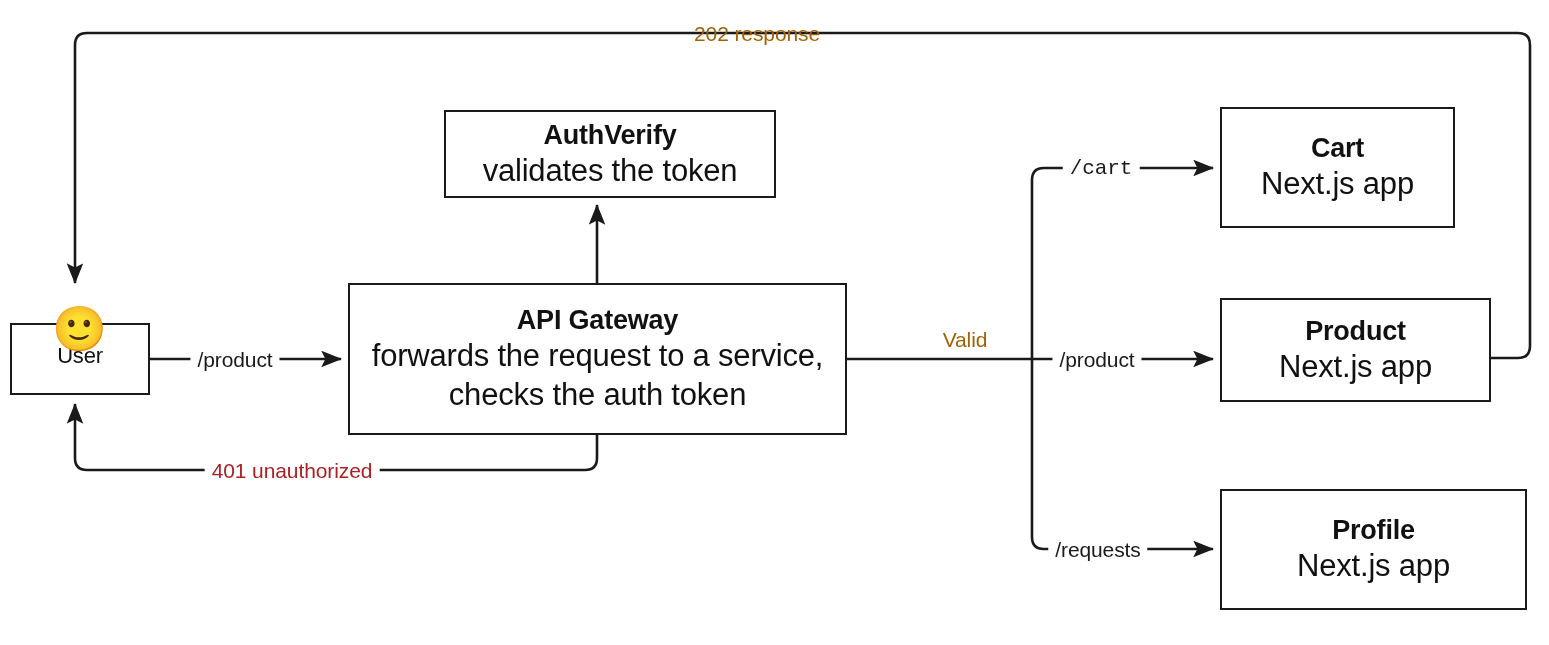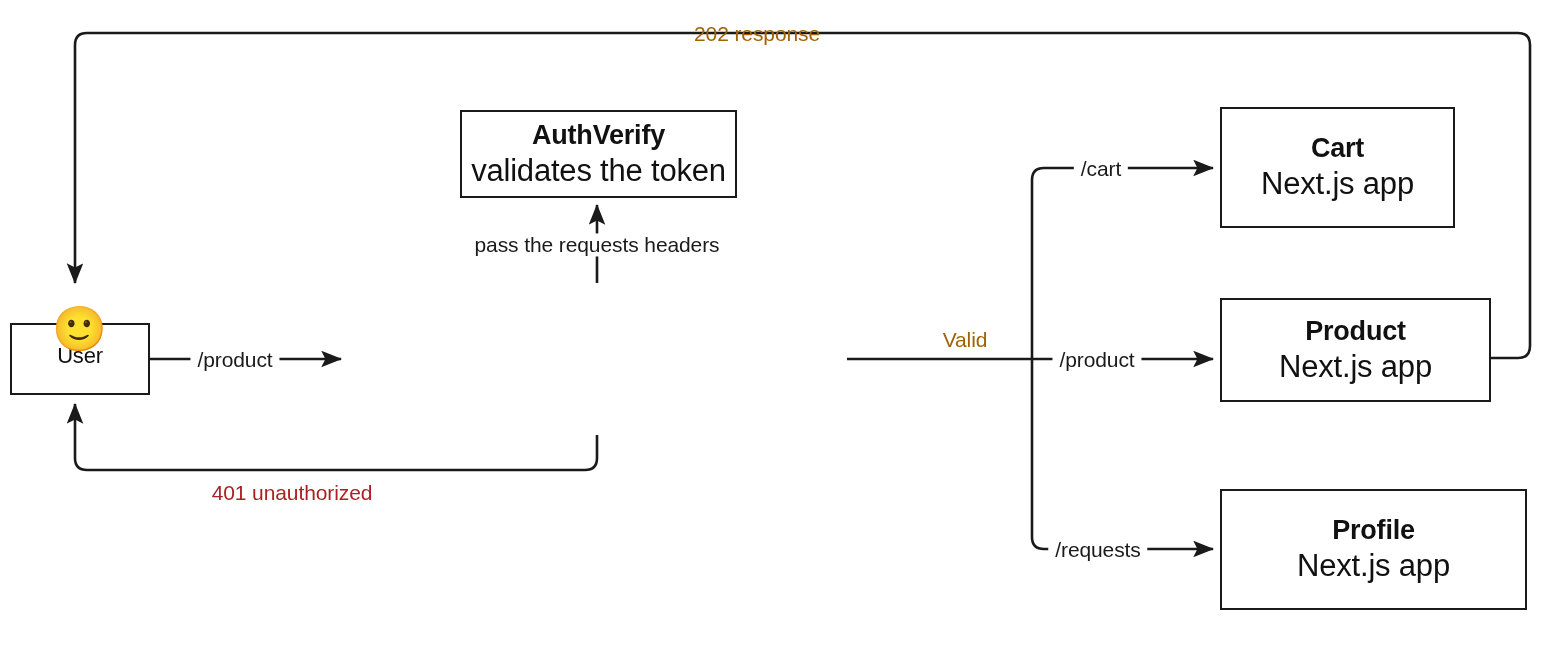--- a/index.html
+++ b/index.html
@@ -68,21 +68,21 @@
     left: 52px;
     top: 306px;
     width: 46px;
     height: 46px;
     font-size: 44px;
     line-height: 46px;
     text-align: center;
     user-select: none;
   }
   #node-authverify {
-    left: 460px; top: 110px; width: 277px; height: 88px;
+    left: 444px; top: 110px; width: 332px; height: 88px;
   }
   #node-gateway {
     left: 348px; top: 283px; width: 499px; height: 152px;
   }
   #node-cart {
     left: 1220px; top: 107px; width: 235px; height: 121px;
   }
   #node-product {
     left: 1220px; top: 298px; width: 271px; height: 104px;
   }
@@ -141,45 +141,49 @@
   <div class="node" id="node-user">
     <span class="node-title">User</span>
   </div>
   <div id="user-avatar">🙂</div>
 
   <div class="node" id="node-authverify">
     <span class="node-title">AuthVerify</span>
     <span class="node-sub">validates the token</span>
   </div>
 
+  <div class="node" id="node-gateway">
+    <span class="node-title">API Gateway</span>
+    <span class="node-sub">forwards the request to a service,</span>
+    <span class="node-sub tight">checks the auth token</span>
+  </div>
 
   <div class="node" id="node-cart">
     <span class="node-title">Cart</span>
     <span class="node-sub">Next.js app</span>
   </div>
 
   <div class="node" id="node-product">
     <span class="node-title">Product</span>
     <span class="node-sub">Next.js app</span>
   </div>
 
   <div class="node" id="node-profile">
     <span class="node-title">Profile</span>
     <span class="node-sub">Next.js app</span>
   </div>
 
   <div class="edge-label centered" style="left:235px; top:360px;">/product</div>
 
-  <div class="edge-label centered" style="left:597px; top:245px;">pass the requests headers</div>
 
   <div class="edge-label centered green" style="left:965px; top:340px;text-align:center;">Valid</div>
 
-  <div class="edge-label centered" style="left:1101px; top:169px;">/cart</div>
+  <div class="edge-label centered" style="left:1101px; top:169px;font-family:Liberation Mono, monospace;">/cart</div>
 
   <div class="edge-label centered" style="left:1097px; top:360px;">/product</div>
 
   <div class="edge-label centered" style="left:1098px; top:550px;">/requests</div>
 
   <div class="edge-label centered green" style="left:757px; top:34px;">202 response</div>
 
-  <div class="edge-label centered red" style="left:292px; top:493px;">401 unauthorized</div>
+  <div class="edge-label centered red" style="left:292px; top:471px;">401 unauthorized</div>
 
 </div>
 
 </body></html>

